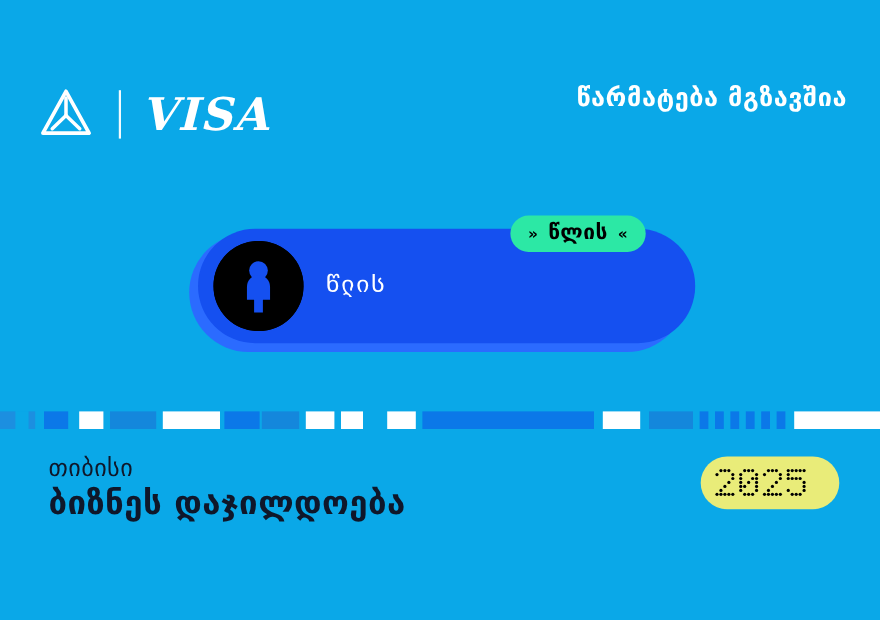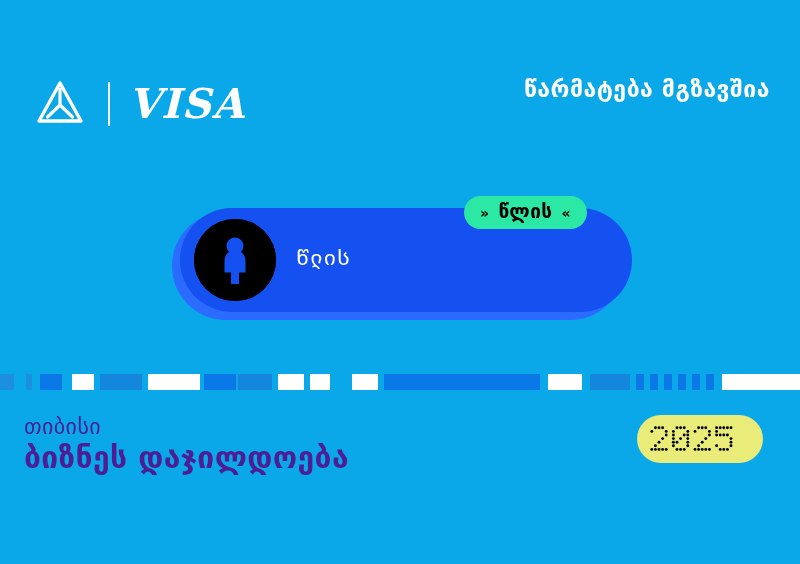--- a/index.html
+++ b/index.html
@@ -159,23 +159,23 @@
     left: 0;
     top: 374px;
     width: 800px;
     height: 16px;
   }
   .dash { position: absolute; top: 0; height: 16px; }
 
   
   .footer-text {
     position: absolute;
-    left: 24px;
+    left: 44px;
     top: 414px;
-    color: #4c1d95;
+    color: #0f172a;
   }
   .footer-line1 {
     font-size: 22px;
     font-weight: 400;
     letter-spacing: .4px;
     line-height: 1.2;
   }
   .footer-line2 {
     font-size: 30px;
     font-weight: 700;

